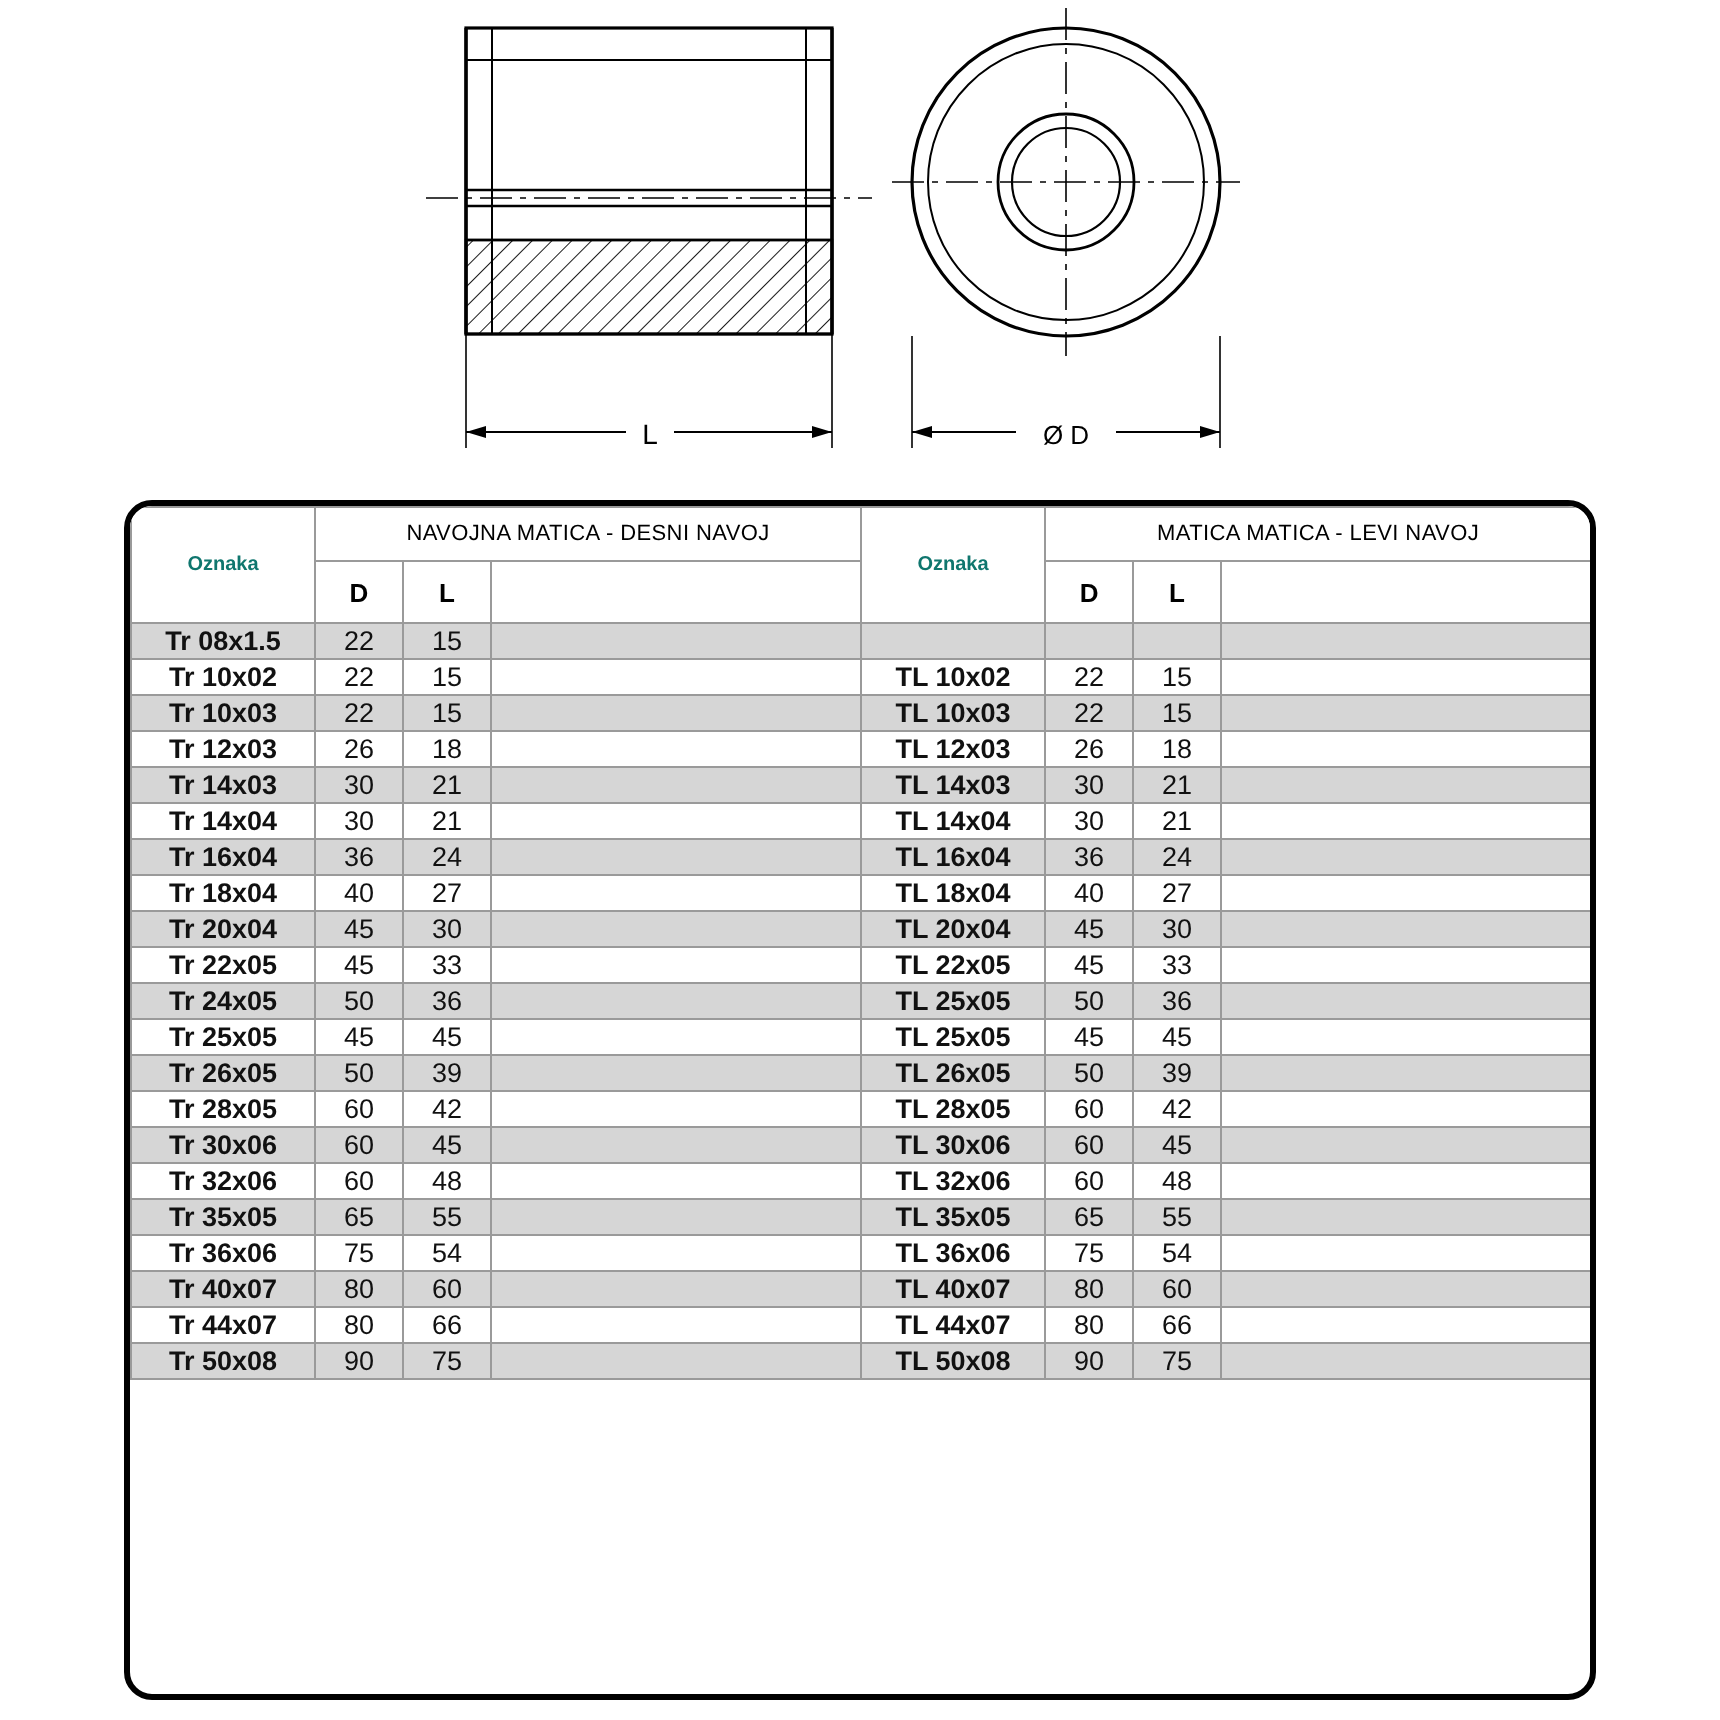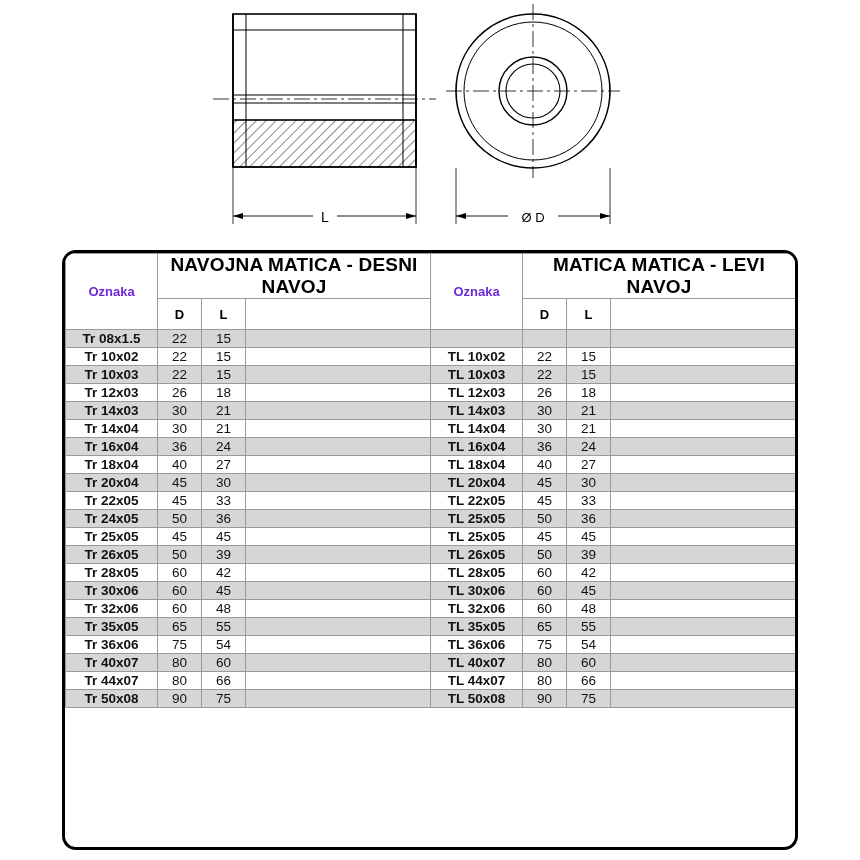--- a/index.html
+++ b/index.html
@@ -54,32 +54,32 @@
   
   col.c-oznaka  { width: 92px; }
   col.c-d       { width: 44px; }
   col.c-l       { width: 44px; }
   col.c-blank   { width: 185px; }
 
   
   .hdr-group {
     background: #ffffff;
     text-align: center;
-    font-weight: bold;
-    font-size: 19px;
+    font-weight: normal;
+    font-size: 11px;
     height: 26px;
     letter-spacing: 0.2px;
     color: #000;
   }
   .hdr-oznaka {
     text-align: center;
     font-weight: bold;
-    font-size: 13px;
+    font-size: 10px;
     background: #ffffff;
-    color: #6d28d9;
+    color: #0f766e;
   }
   .hdr-sub {
     text-align: center;
     font-weight: bold;
     font-size: 13px;
     height: 30px;
     background: #ffffff;
     color: #000;
   }
 

